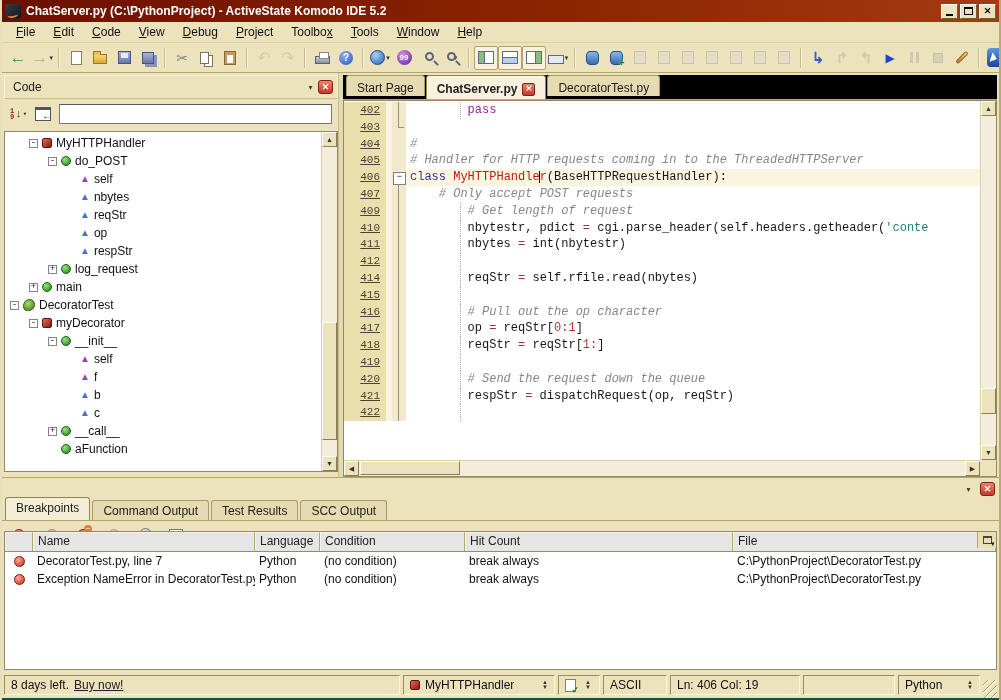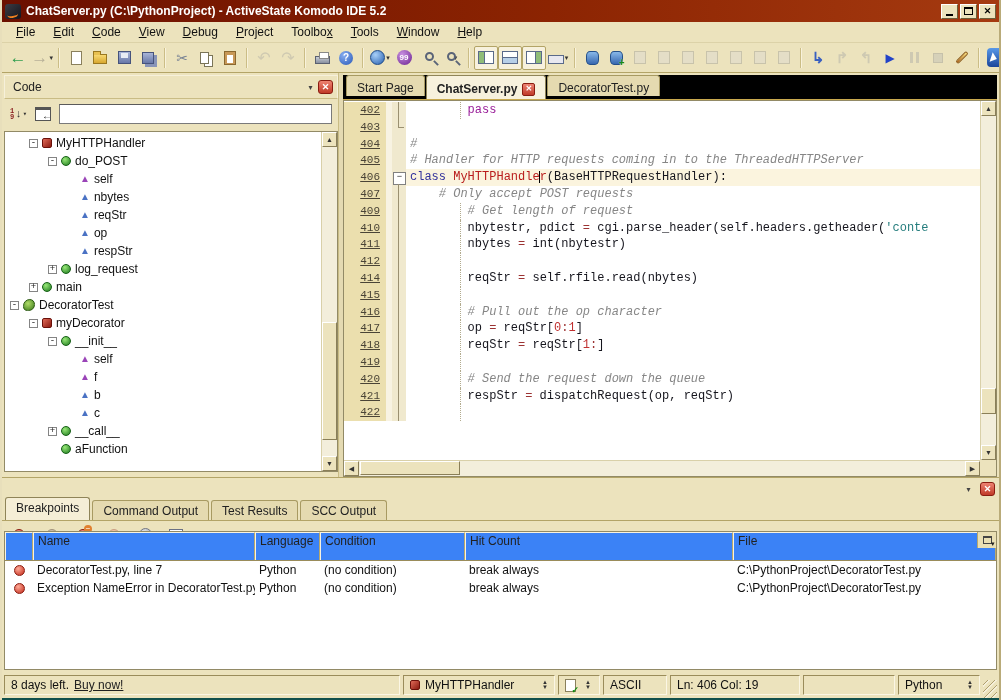--- a/index.html
+++ b/index.html
@@ -172,21 +172,21 @@
   .b-del::after{content:"−";position:absolute;right:-4px;top:-5px;color:#fff;background:#e08030;border-radius:50%;width:8px;height:8px;
      font-size:8px;line-height:7px;text-align:center;}
   .b-faded{opacity:.35;}
   .b-goto{width:13px;height:13px;border-radius:50%;background:radial-gradient(circle at 35% 30%,#e8e8e8,#9aa0ac);border:1px solid #707684;
      display:flex;align-items:center;justify-content:center;}
   .b-goto::before{content:"→";color:#2243c8;font-size:10px;font-weight:bold;}
   .b-props{width:14px;height:12px;background:#fff;border:1px solid #6a7084;position:relative;}
   .b-props::before{content:"";position:absolute;left:2px;right:2px;top:2px;height:6px;
      background:repeating-linear-gradient(#8890a0 0 1px,transparent 1px 3px);}
   .bp-table{position:absolute;left:2px;top:53px;right:2px;bottom:2px;background:#fff;border:1px solid #928a66;overflow:hidden;}
-  .tbl-header{display:flex;height:29px;background:#3b82f6;border-bottom:1px solid #9a8c5a;position:relative;}
+  .tbl-header{display:flex;height:20px;background:#e5e5e5;border-bottom:1px solid #9a8c5a;position:relative;}
   .th{border-right:1px solid #b6a76e;border-top:1px solid #f8f3e0;border-left:1px solid #f8f3e0;
      padding:1px 4px;color:#222;overflow:hidden;white-space:nowrap;}
   .colpick{position:absolute;right:0;top:0;width:19px;height:16px;background:#e9dfb4;border-left:1px solid #b6a76e;
      display:flex;align-items:center;justify-content:center;}
   .colpick-ico{width:9px;height:8px;border:1px solid #444;border-top-width:2px;position:relative;}
   .colpick-ico::after{content:"▾";position:absolute;right:-4px;bottom:-5px;font-size:7px;color:#222;}
   .tbl-row{display:flex;height:18px;align-items:center;}
   .td{padding:0 4px;overflow:hidden;white-space:nowrap;}
   .td-icon{width:28px;flex:0 0 28px;display:flex;justify-content:center;}
   .bp-dot{width:11px;height:11px;border-radius:50%;background:radial-gradient(circle at 35% 30%,#ffab98,#c22818);border:1px solid #8a1c10;}

